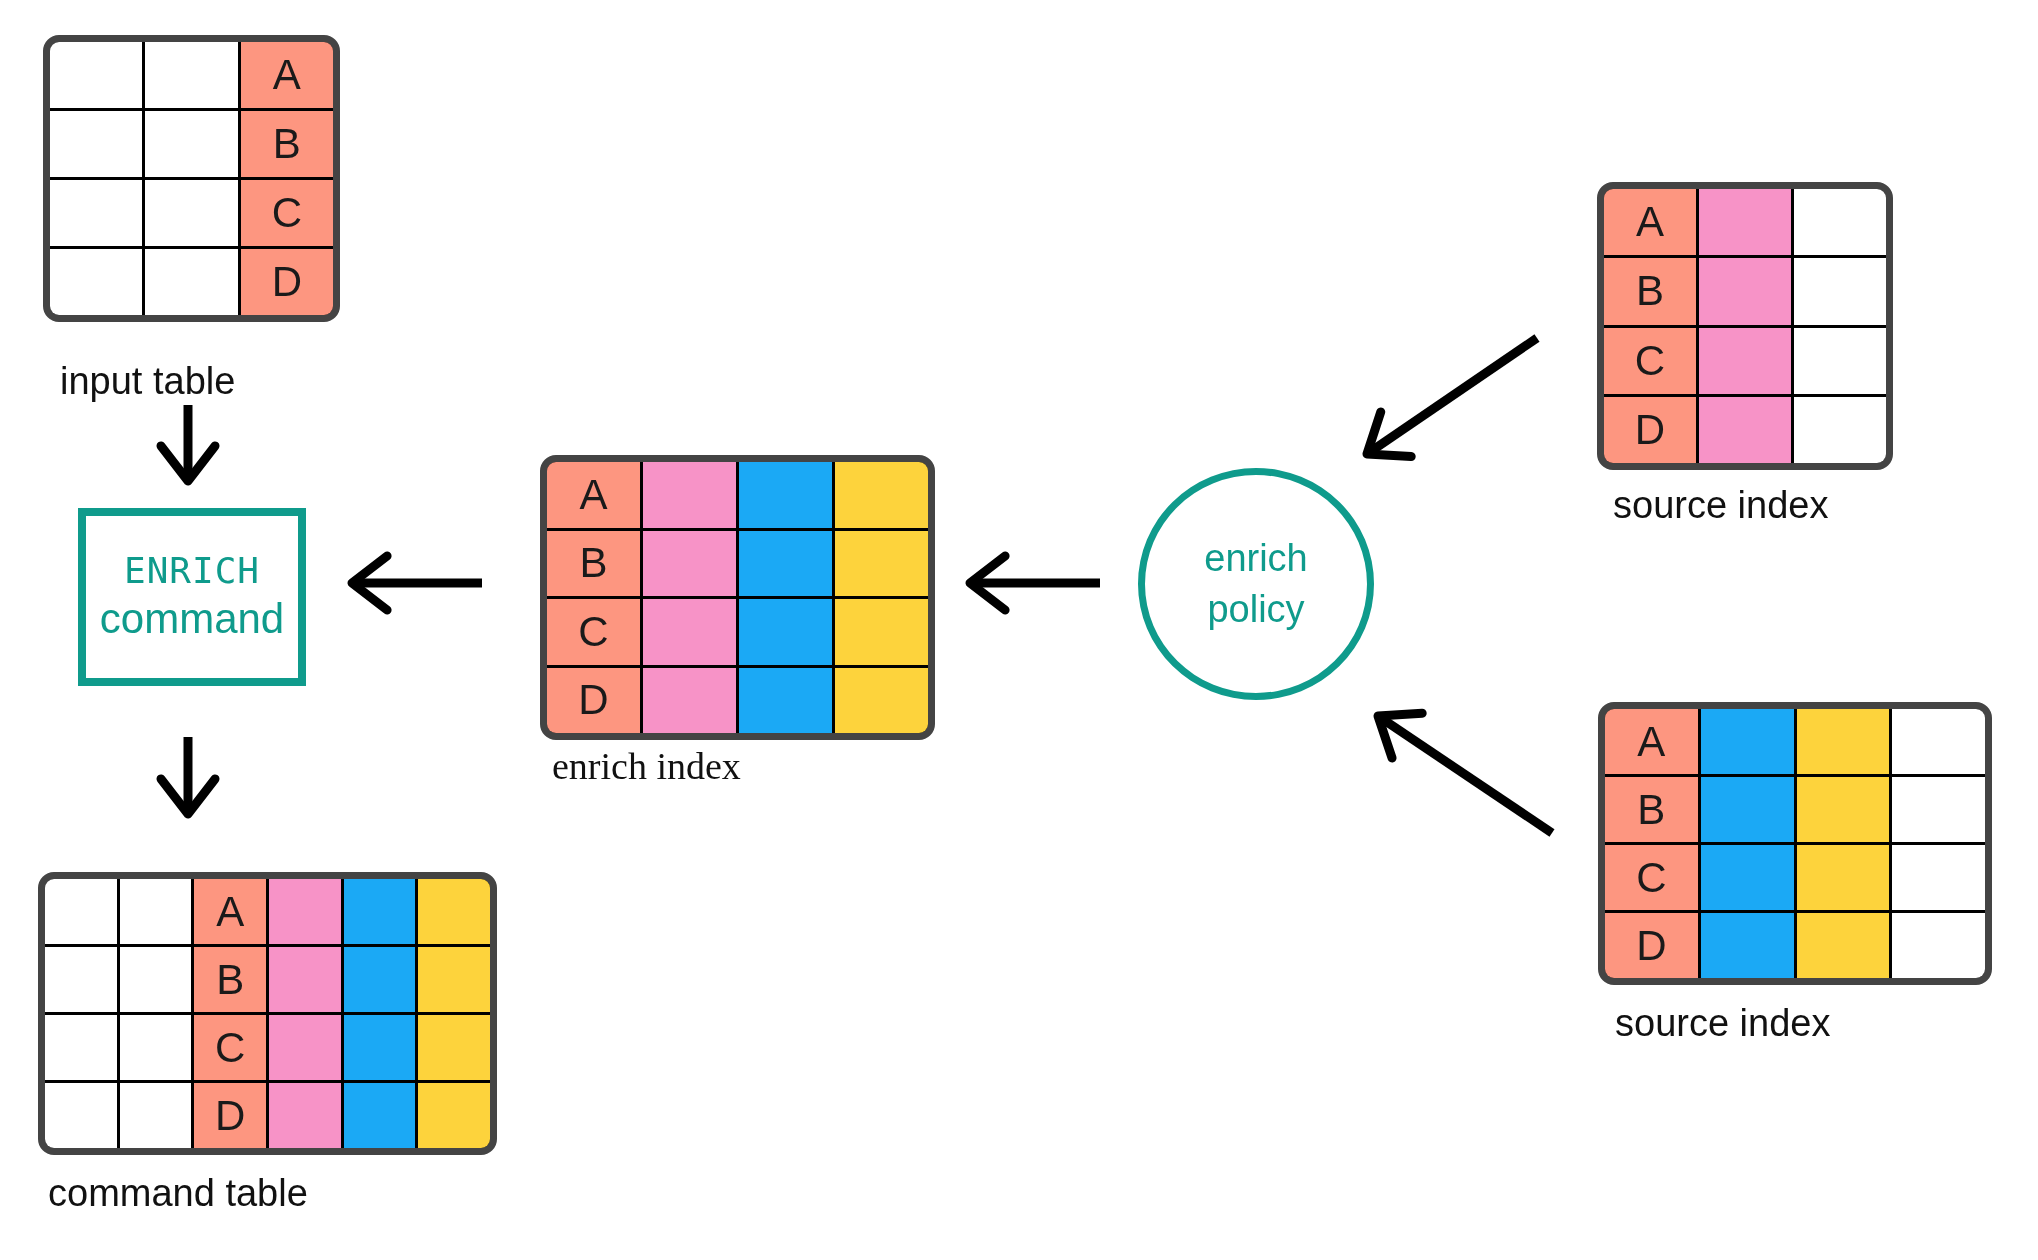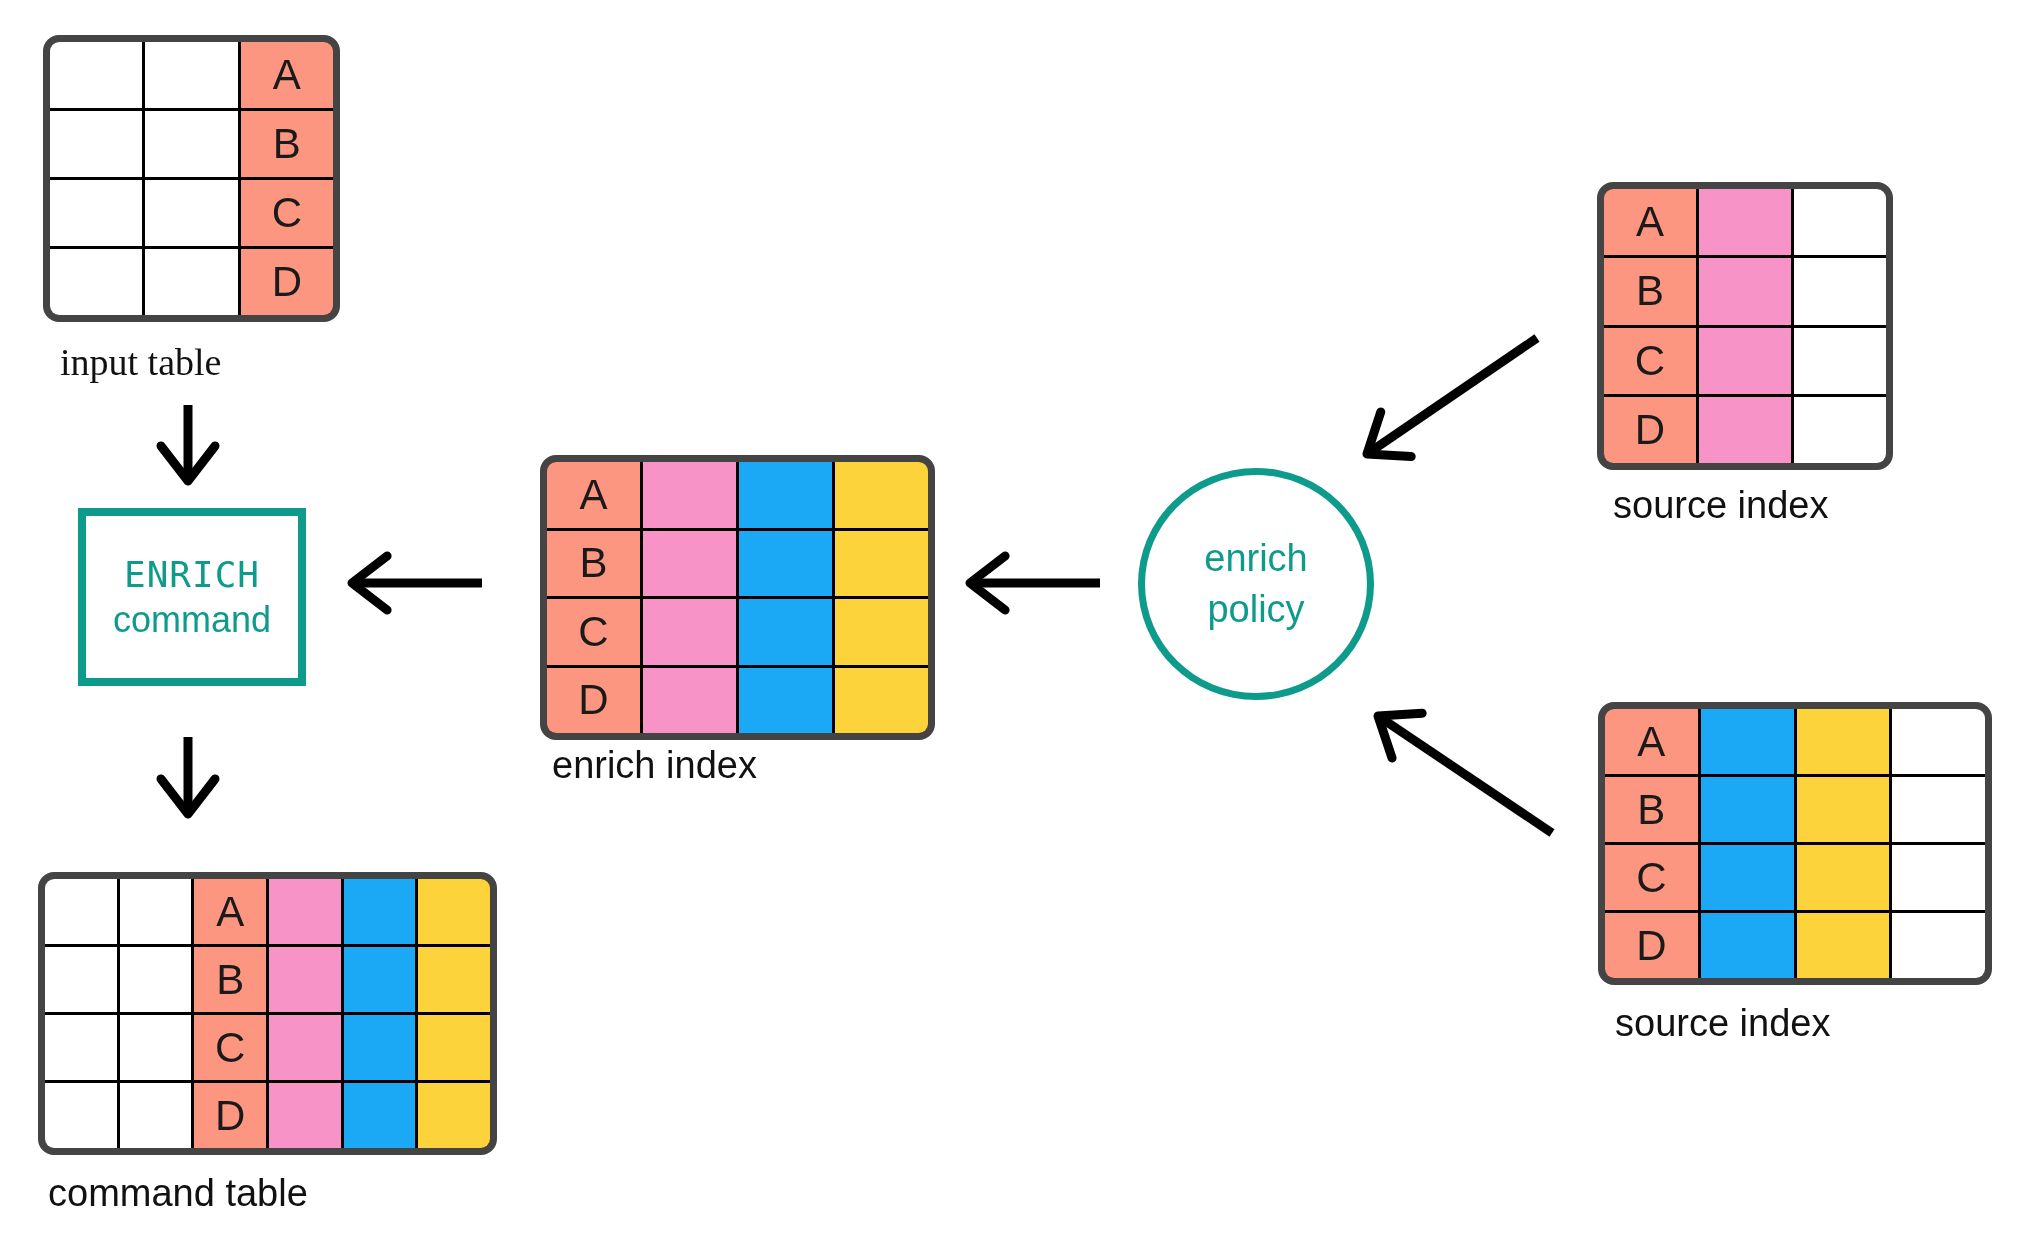--- a/index.html
+++ b/index.html
@@ -39,22 +39,22 @@
   #source-index-top     { left: 1597px; top: 182px; width: 296px; height: 288px; }
   #source-index-bottom  { left: 1598px; top: 702px; width: 394px; height: 283px; }
 
   
   .tbl-label {
     position: absolute;
     font-size: 38px;
     color: var(--label-text, #111);
     white-space: nowrap;
   }
-  #input-table-label         { left:   60px; top:  340px; font-family: Liberation Serif, serif; }
-  #enrich-index-label        { left:  552px; top:  744px; }
+  #input-table-label         { left:   60px; top:  360px; }
+  #enrich-index-label        { left:  552px; top:  744px; font-family: Liberation Serif, serif; }
   #output-table-label        { left:   48px; top: 1172px; }
   #source-index-top-label    { left: 1613px; top:  484px; }
   #source-index-bottom-label { left: 1615px; top: 1002px; }
 
   
   #enrich-command-box {
     position: absolute;
     box-sizing: border-box;
     left: 78px; top: 508px; width: 228px; height: 178px;
     border: 8px solid var(--teal, #0F9B8C);
@@ -66,21 +66,21 @@
     color: var(--teal, #0F9B8C);
     text-align: center;
   }
   #enrich-command-box .mono-line {
     font-family: "DejaVu Sans Mono", monospace;
     font-size: 36px;
     letter-spacing: 1px;
     line-height: 1.25;
   }
   #enrich-command-box .sans-line {
-    font-size: 36px;
+    font-size: 42px;
     line-height: 1.25;
   }
 
   
   #enrich-policy-circle {
     position: absolute;
     box-sizing: border-box;
     left: 1138px; top: 468px; width: 236px; height: 232px;
     border: 7px solid var(--teal, #0F9B8C);
     border-radius: 50%;

